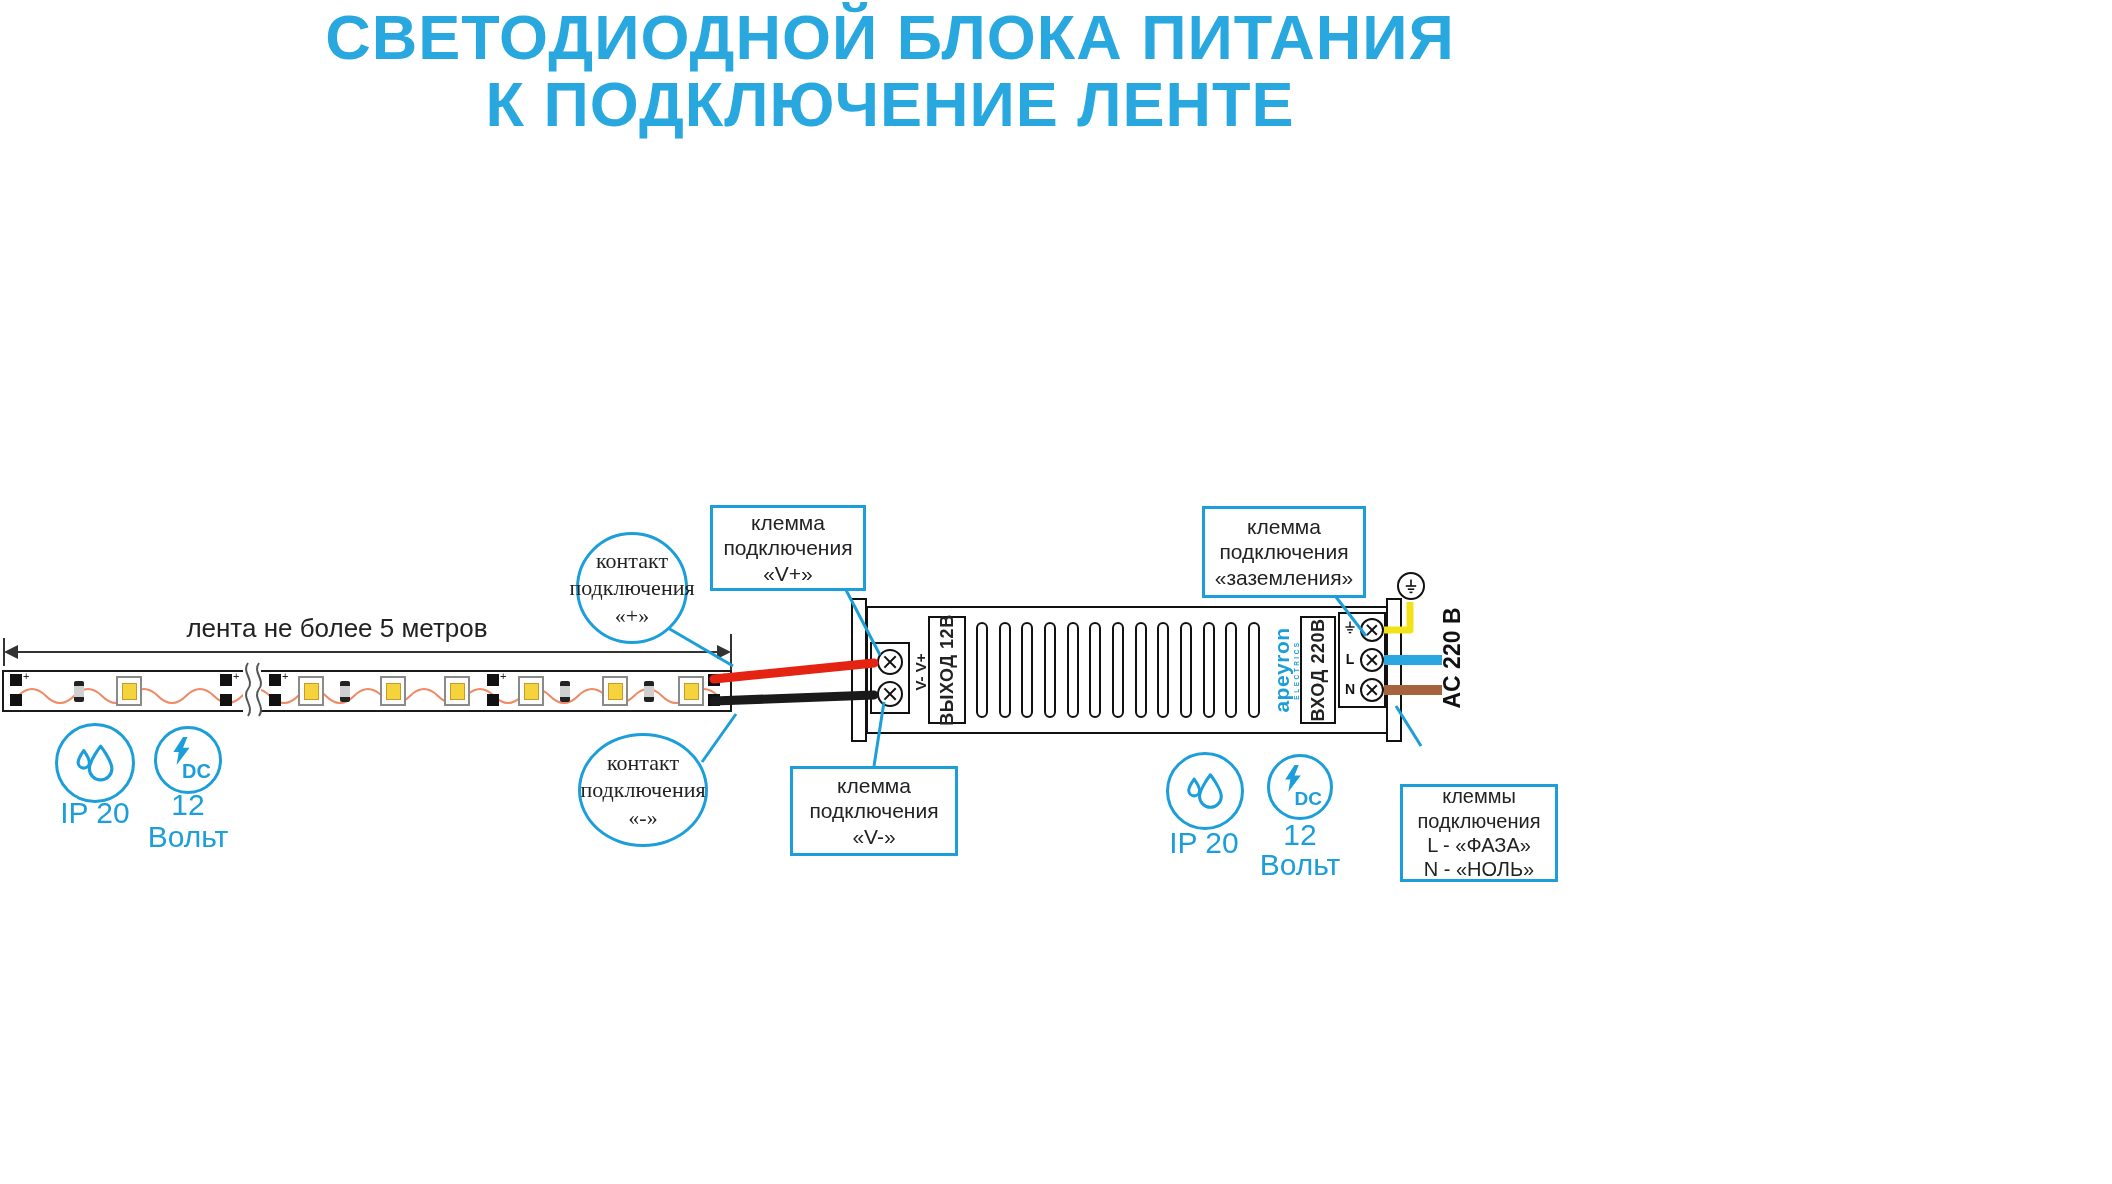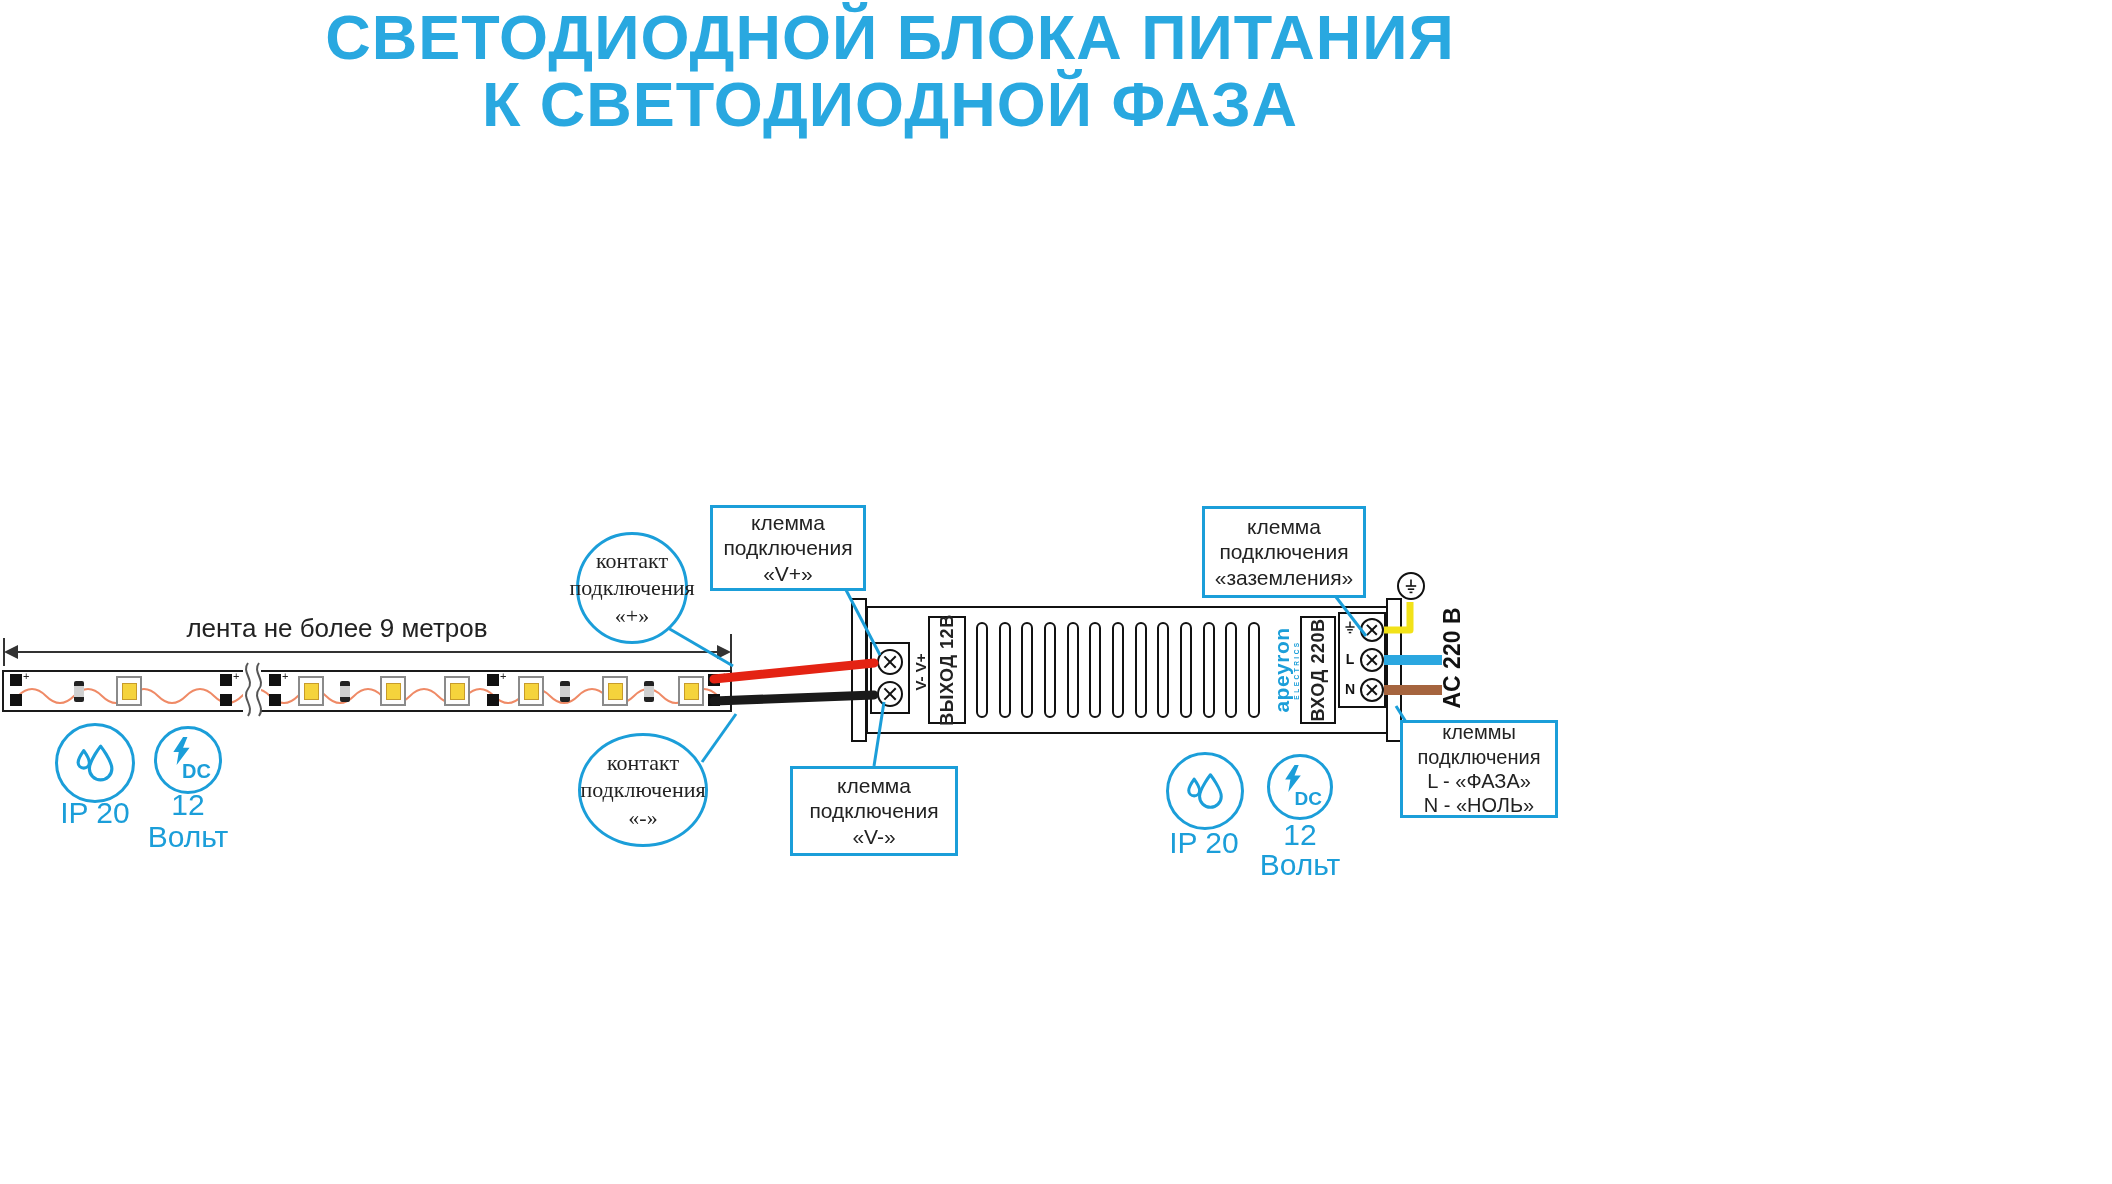--- a/index.html
+++ b/index.html
@@ -58,24 +58,24 @@
           border-radius:50%;background:#fff;box-sizing:border-box;}
   .overlay{position:absolute;left:0;top:0;pointer-events:none;}
 </style>
 </head>
 <body>
 
 <div class="canvas">
 
   <div class="title">
     <div>СВЕТОДИОДНОЙ БЛОКА ПИТАНИЯ</div>
-    <div>К СВЕТОДИОДНОЙ ФАЗА</div>
-  </div>
-
-  <div class="dim-label">лента не более 9 метров</div>
+    <div>К ПОДКЛЮЧЕНИЕ ЛЕНТЕ</div>
+  </div>
+
+  <div class="dim-label">лента не более 5 метров</div>
 
   <div class="strip">
     <svg class="abs" width="726" height="38" style="left:0;top:0">
       <path d="M14 24 q14 -14 28 0 t28 0 t28 0 t28 0 t28 0 t28 0 t28 0 t28 0 t28 0 t28 0 t28 0 t28 0 t28 0 t28 0 t28 0 t28 0 t28 0 t28 0 t28 0 t28 0 t28 0 t28 0 t28 0 t28 0 t28 0" fill="none" stroke="#ef8a66" stroke-width="2"></path>
     </svg>
 
     <div class="padgrp" style="left:5px">
         <i class="p1"></i>
         <i class="p2"></i>
         <span class="padmark">+</span>
@@ -236,21 +236,21 @@
 «-»</div>
   <div class="callout box" style="left:710px;top:505px;width:156px;height:86px">клемма
 подключения
 «V+»</div>
   <div class="callout box" style="left:790px;top:766px;width:168px;height:90px">клемма
 подключения
 «V-»</div>
   <div class="callout box" style="left:1202px;top:506px;width:164px;height:92px">клемма
 подключения
 «заземления»</div>
-  <div class="callout box" style="left:1400px;top:720px;width:158px;height:98px;font-size:20px">клеммы
+  <div class="callout box" style="left:1400px;top:784px;width:158px;height:98px;font-size:20px">клеммы
 подключения
 L - «ФАЗА»
 N - «НОЛЬ»</div>
 
   <div class="ring" style="left:55px;top:723px;width:80px;height:80px">
     <svg style="left:10px;top:10px" width="54" height="54" viewBox="0 0 48 48">
       <g fill="none" stroke="#1b9ed9" stroke-width="2.8" stroke-linejoin="round">
         <path d="M29 9 C29 9 19 22 19 29 a10 10 0 0 0 20 0 C39 22 29 9 29 9 Z"></path>
         <path d="M14 13 C14 13 9 20 9 23.5 a5 5 0 0 0 10 0 C19 20 14 13 14 13 Z"></path>
       </g>

